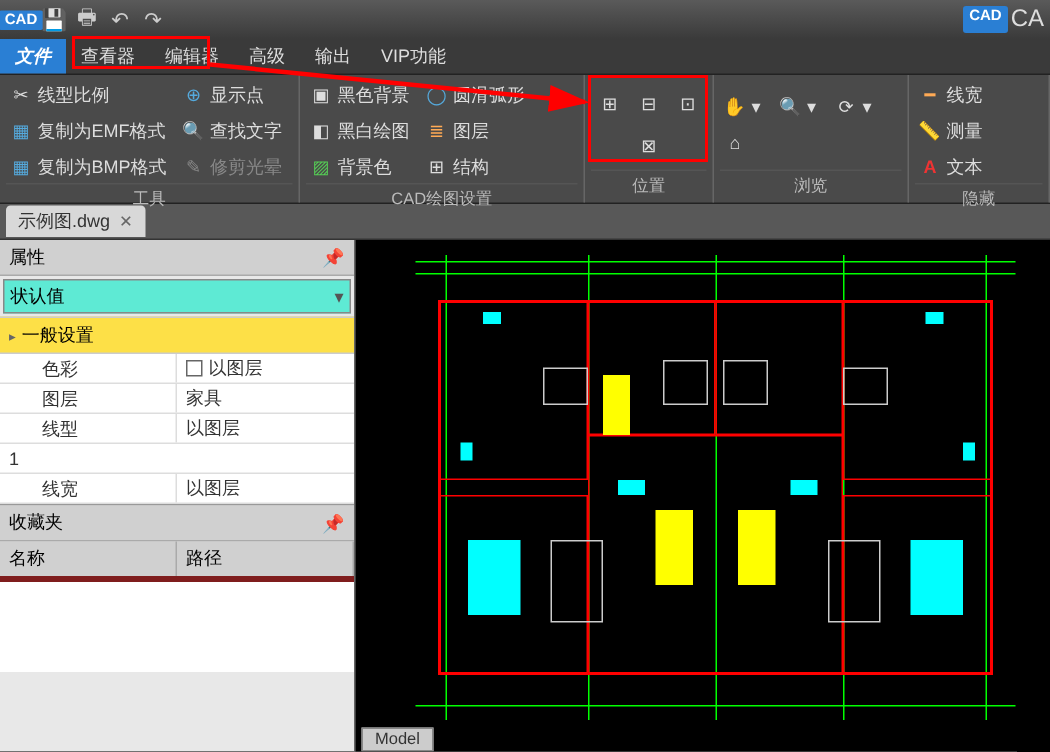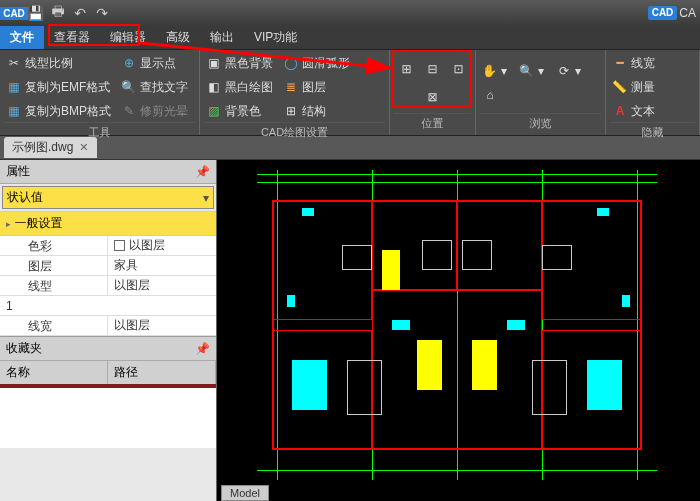--- a/index.html
+++ b/index.html
@@ -5,36 +5,36 @@
 * { margin: 0; padding: 0; box-sizing: border-box; font-family: "Microsoft YaHei", Arial, sans-serif; }
 body { width: 700px; height: 501px; background: #4a4a4a; overflow: hidden; position: relative; }
 .titlebar { height: 26px; background: linear-gradient(#5a5a5a, #3a3a3a); display: flex; align-items: center; color: #ddd; font-size: 12px; position: relative; }
 .qat { display: flex; gap: 2px; padding: 0 4px; }
 .qat-btn { width: 20px; height: 20px; display: flex; align-items: center; justify-content: center; color: #ccc; font-size: 14px; }
 .app-title { position: absolute; left: 50%; transform: translateX(-50%); color: #fff; font-size: 13px; }
 .title-right { margin-left: auto; display: flex; gap: 2px; padding-right: 4px; }
 .cad-badge { background: #2a7fd4; color: #fff; font-size: 10px; padding: 1px 4px; border-radius: 2px; font-weight: bold; }
 .menubar { height: 24px; background: #3a3a3a; display: flex; align-items: stretch; border-bottom: 1px solid #222; }
 .menu-item { padding: 0 10px; color: #ddd; font-size: 12px; display: flex; align-items: center; cursor: pointer; }
-.menu-item.file { background: #2a7fd4; color: #fff; font-weight: bold; }
+.menu-item.file { background: #2a7fd4; color: #fff; font-weight: bold; font-style: italic; }
 .ribbon { height: 86px; background: #4a4a4a; display: flex; border-bottom: 1px solid #222; }
 .ribbon-group { border-right: 1px solid #666; display: flex; flex-direction: column; padding: 2px 4px; }
 .rg-body { flex: 1; display: flex; flex-wrap: wrap; align-content: flex-start; gap: 2px 6px; }
 .rg-label { text-align: center; color: #bbb; font-size: 11px; padding: 2px 0; border-top: 1px solid #555; }
 .rbtn { display: flex; align-items: center; gap: 3px; color: #ddd; font-size: 12px; height: 22px; padding: 0 2px; cursor: pointer; white-space: nowrap; }
 .rbtn .ic { width: 16px; height: 16px; display: inline-flex; align-items: center; justify-content: center; }
 .ribbon-col { display: flex; flex-direction: column; gap: 2px; }
 .tabstrip { height: 24px; background: #585858; display: flex; align-items: center; padding: 0 4px; border-bottom: 1px solid #333; }
 .file-tab { background: #d8d8d8; color: #333; font-size: 12px; padding: 2px 8px; display: flex; align-items: center; gap: 6px; border-radius: 3px 3px 0 0; }
 .file-tab .x { color: #666; cursor: pointer; font-size: 11px; }
 .main { display: flex; height: calc(501px - 26px - 24px - 86px - 24px); }
-.panel { width: 217px; background: #e8e8e8; display: flex; flex-direction: column; border-right: 1px solid #666; font-size: 12px; }
+.panel { width: 237px; background: #e8e8e8; display: flex; flex-direction: column; border-right: 1px solid #666; font-size: 12px; }
 .panel-hdr { background: #d0d0d0; padding: 3px 6px; border-bottom: 1px solid #aaa; display: flex; align-items: center; }
 .panel-hdr .pin { margin-left: auto; color: #555; }
-.combo { background: #fde047; border: 1px solid #888; margin: 2px; padding: 2px 4px; display: flex; align-items: center; }
+.combo { background: #5eead4; border: 1px solid #888; margin: 2px; padding: 2px 4px; display: flex; align-items: center; }
 .combo .arr { margin-left: auto; color: #555; }
 .section-hdr { background: #fde047; padding: 3px 6px; border-top: 1px solid #ccc; border-bottom: 1px solid #ccc; display: flex; align-items: center; }
 .section-hdr::before { content: "▸"; margin-right: 4px; color: #666; font-size: 9px; }
 .prop-grid { background: #fff; }
 .prop-row { display: flex; border-bottom: 1px solid #ddd; height: 20px; align-items: stretch; }
 .prop-row .k { width: 50%; padding: 2px 2px 2px 28px; border-right: 1px solid #ddd; color: #333; }
 .prop-row .v { width: 50%; padding: 2px 6px; color: #333; display: flex; align-items: center; gap: 4px; }
 .chk { width: 11px; height: 11px; border: 1px solid #666; display: inline-block; }
 .fav { border-top: 1px solid #999; }
 .fav-cols { display: flex; background: #d0d0d0; border-bottom: 4px solid #7f1d1d; }
@@ -73,21 +73,21 @@
     <div class="qat-btn">
         <span class="cad-badge">CAD</span>
       </div>
     <div class="qat-btn">💾</div>
     <div class="qat-btn">🖶</div>
     <div class="qat-btn">↶</div>
     <div class="qat-btn">↷</div>
   </div>
   <div class="title-right">
     <span class="cad-badge">CAD</span>
-    <span style="color:#ddd;font-size:12px">CA</span>
+    <span style="color:#ddd;font-size:16px">CA</span>
   </div>
 </div>
 
 <div class="menubar">
   <div class="menu-item file">文件</div>
   <div class="menu-item">查看器</div>
   <div class="menu-item">编辑器</div>
   <div class="menu-item">高级</div>
   <div class="menu-item">输出</div>
   <div class="menu-item">VIP功能</div>

